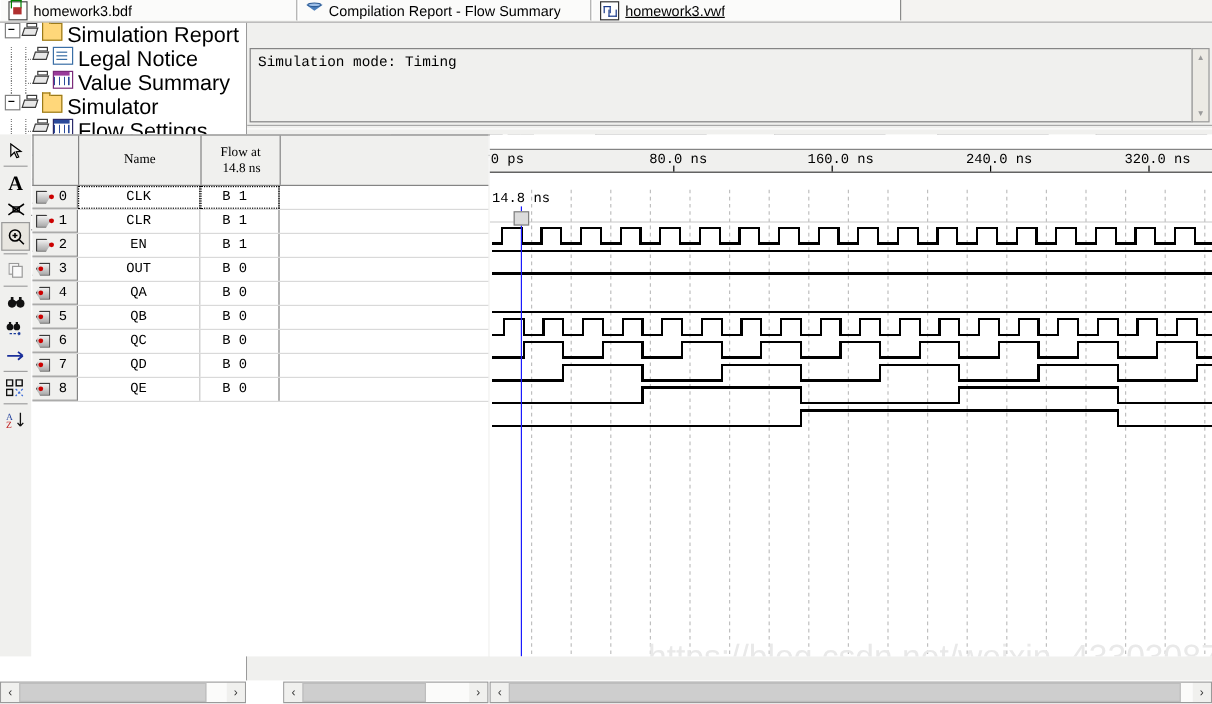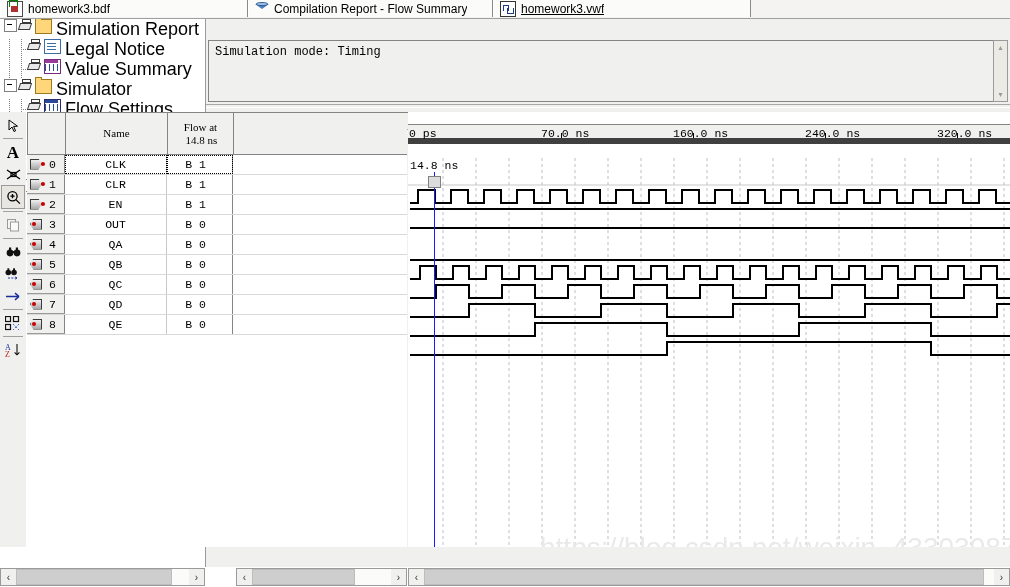--- a/index.html
+++ b/index.html
@@ -157,21 +157,21 @@
   .pin.out .body{clip-path:polygon(28% 0,100% 0,100% 100%,28% 100%,0 50%);}
   .pin .dot{position:absolute;top:3px;width:4px;height:4px;background:#cc0000;border-radius:50%;}
   .pin.in .dot{left:11px;}
   .pin.out .dot{left:2px;}
   .idx{font-family:"Liberation Mono",monospace;font-size:11.5px;}
 
   
   .wavebox{position:absolute;left:408px;top:112px;width:602px;height:435px;background:#fff;
     overflow:hidden;}
   .ruler{position:absolute;left:0;top:12px;width:602px;height:20px;background:#f0f0ee;
-    border-top:1px solid #848484;border-bottom:6px solid #404040;box-sizing:border-box;}
+    border-top:1px solid #848484;border-bottom:1px solid #404040;box-sizing:border-box;}
   .rlbl{position:absolute;top:2px;font-family:"Liberation Mono",monospace;font-size:11.5px;
     white-space:nowrap;}
   .rtick{position:absolute;bottom:0;width:1px;height:5px;background:#000;}
   .wavearea{position:absolute;left:0;top:46px;width:602px;height:389px;background:#fff;}
   .mtb-lbl{position:absolute;left:2px;top:47px;font-family:"Liberation Mono",monospace;
     font-size:11.5px;z-index:6;}
   .mtb-handle{position:absolute;top:64px;width:13px;height:12px;
     background:#dcdcdc;border:1px solid #808080;z-index:7;box-sizing:border-box;}
   .mtb-line{position:absolute;top:60px;width:1px;height:375px;background:#1a1aff;z-index:6;}
   .watermark{position:absolute;left:132px;top:420px;width:470px;
@@ -506,21 +506,21 @@
           </div>
           <div class="c c-name">QE</div>
           <div class="c c-val">B 0</div>
         </div>
       </div>
   </div>
 
   <div class="wavebox">
     <div class="ruler" id="ruler">
         <div class="rlbl" style="left: 1px;">0 ps</div>
-        <div class="rlbl" style="left: 133px;">70.0 ns</div>
+        <div class="rlbl" style="left: 133px;">80.0 ns</div>
         <div class="rtick" style="left: 153px;"></div>
         <div class="rlbl" style="left: 265px;">160.0 ns</div>
         <div class="rtick" style="left: 285px;"></div>
         <div class="rlbl" style="left: 397px;">240.0 ns</div>
         <div class="rtick" style="left: 417px;"></div>
         <div class="rlbl" style="left: 529px; text-align: center;">320.0 ns</div>
         <div class="rtick" style="left: 549px;"></div>
       </div>
     <div class="mtb-lbl">14.8 ns</div>
     <div class="mtb-handle" id="mtbh" style="left: 20.42px;"></div>

